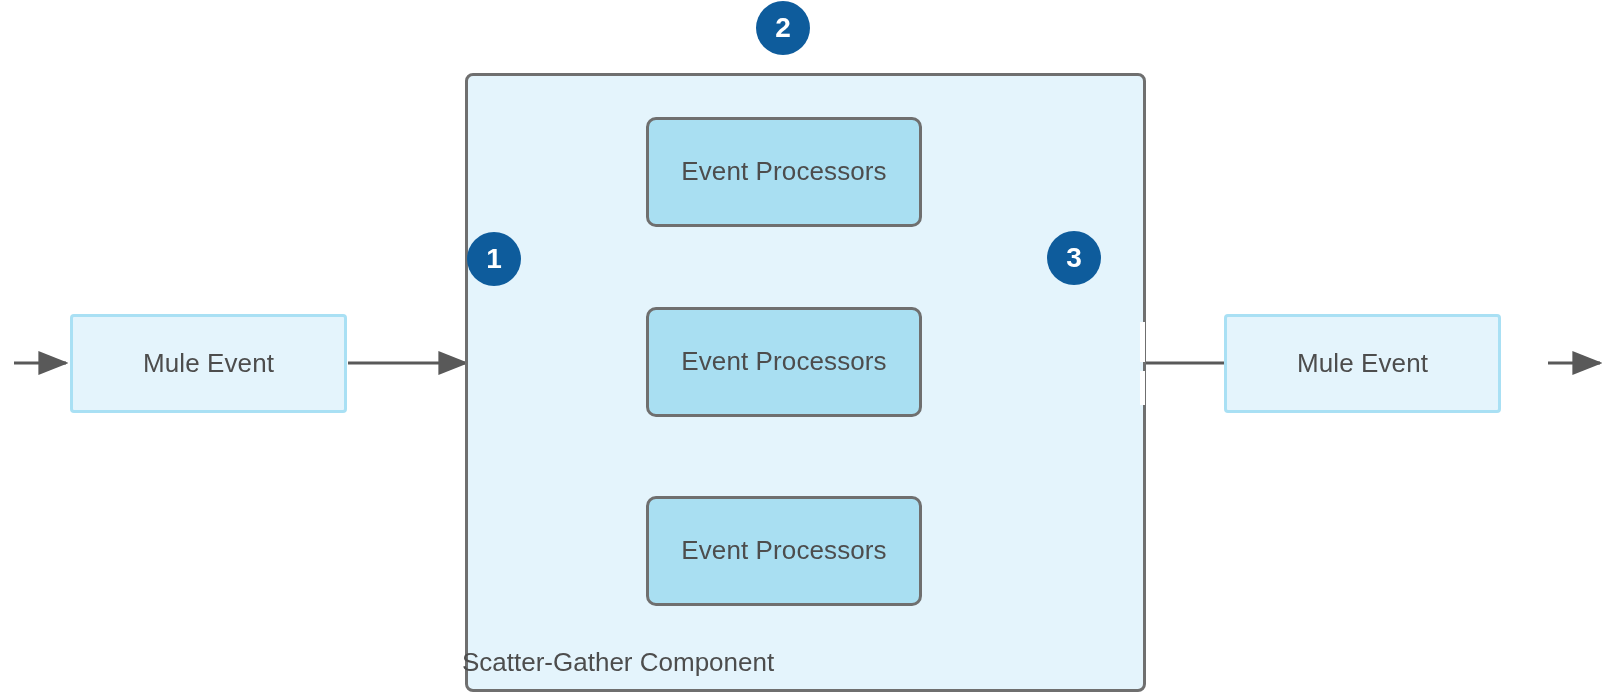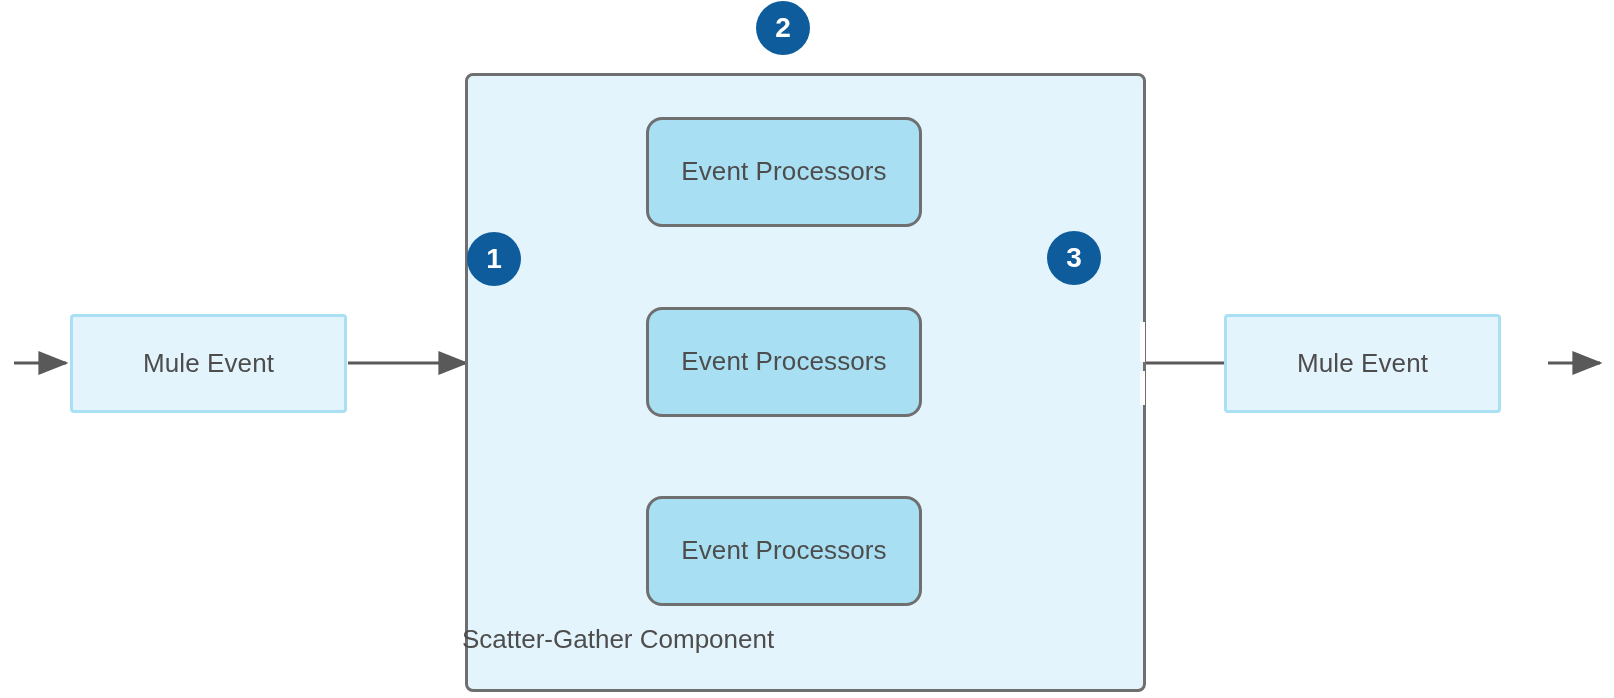--- a/index.html
+++ b/index.html
@@ -38,21 +38,21 @@
     letter-spacing: 0.1px;
   }
   .mule-event {
     background: #e4f4fc;
     border: 3px solid #a9e0f4;
     border-radius: 4px;
   }
   .event-processor {
     background: #a9dff2;
     border: 3px solid #6f6f6f;
-    border-radius: 16px;
+    border-radius: 10px;
     z-index: 3;
   }
   .sg-container {
     position: absolute;
     box-sizing: border-box;
     background: #e4f4fc;
     border: 3px solid #6f6f6f;
     border-radius: 8px;
     z-index: 1;
   }
@@ -134,21 +134,21 @@
   </div>
 
   <div class="node event-processor" style="left:646px; top:307px; width:276px; height:110px;">
     <span>Event Processors</span>
   </div>
 
   <div class="node event-processor" style="left:646px; top:496px; width:276px; height:110px;">
     <span>Event Processors</span>
   </div>
 
-  <div class="sg-label" style="left:462px; top:624px;">
+  <div class="sg-label" style="left:462px; top:647px;">
     <span>Scatter-Gather Component</span>
   </div>
 
   <div class="node mule-event" style="left:1224px; top:314px; width:277px; height:99px;">
     <span>Mule Event</span>
   </div>
 
   <div class="badge" style="left:467px; top:232px;">
     <span>1</span>
   </div>

